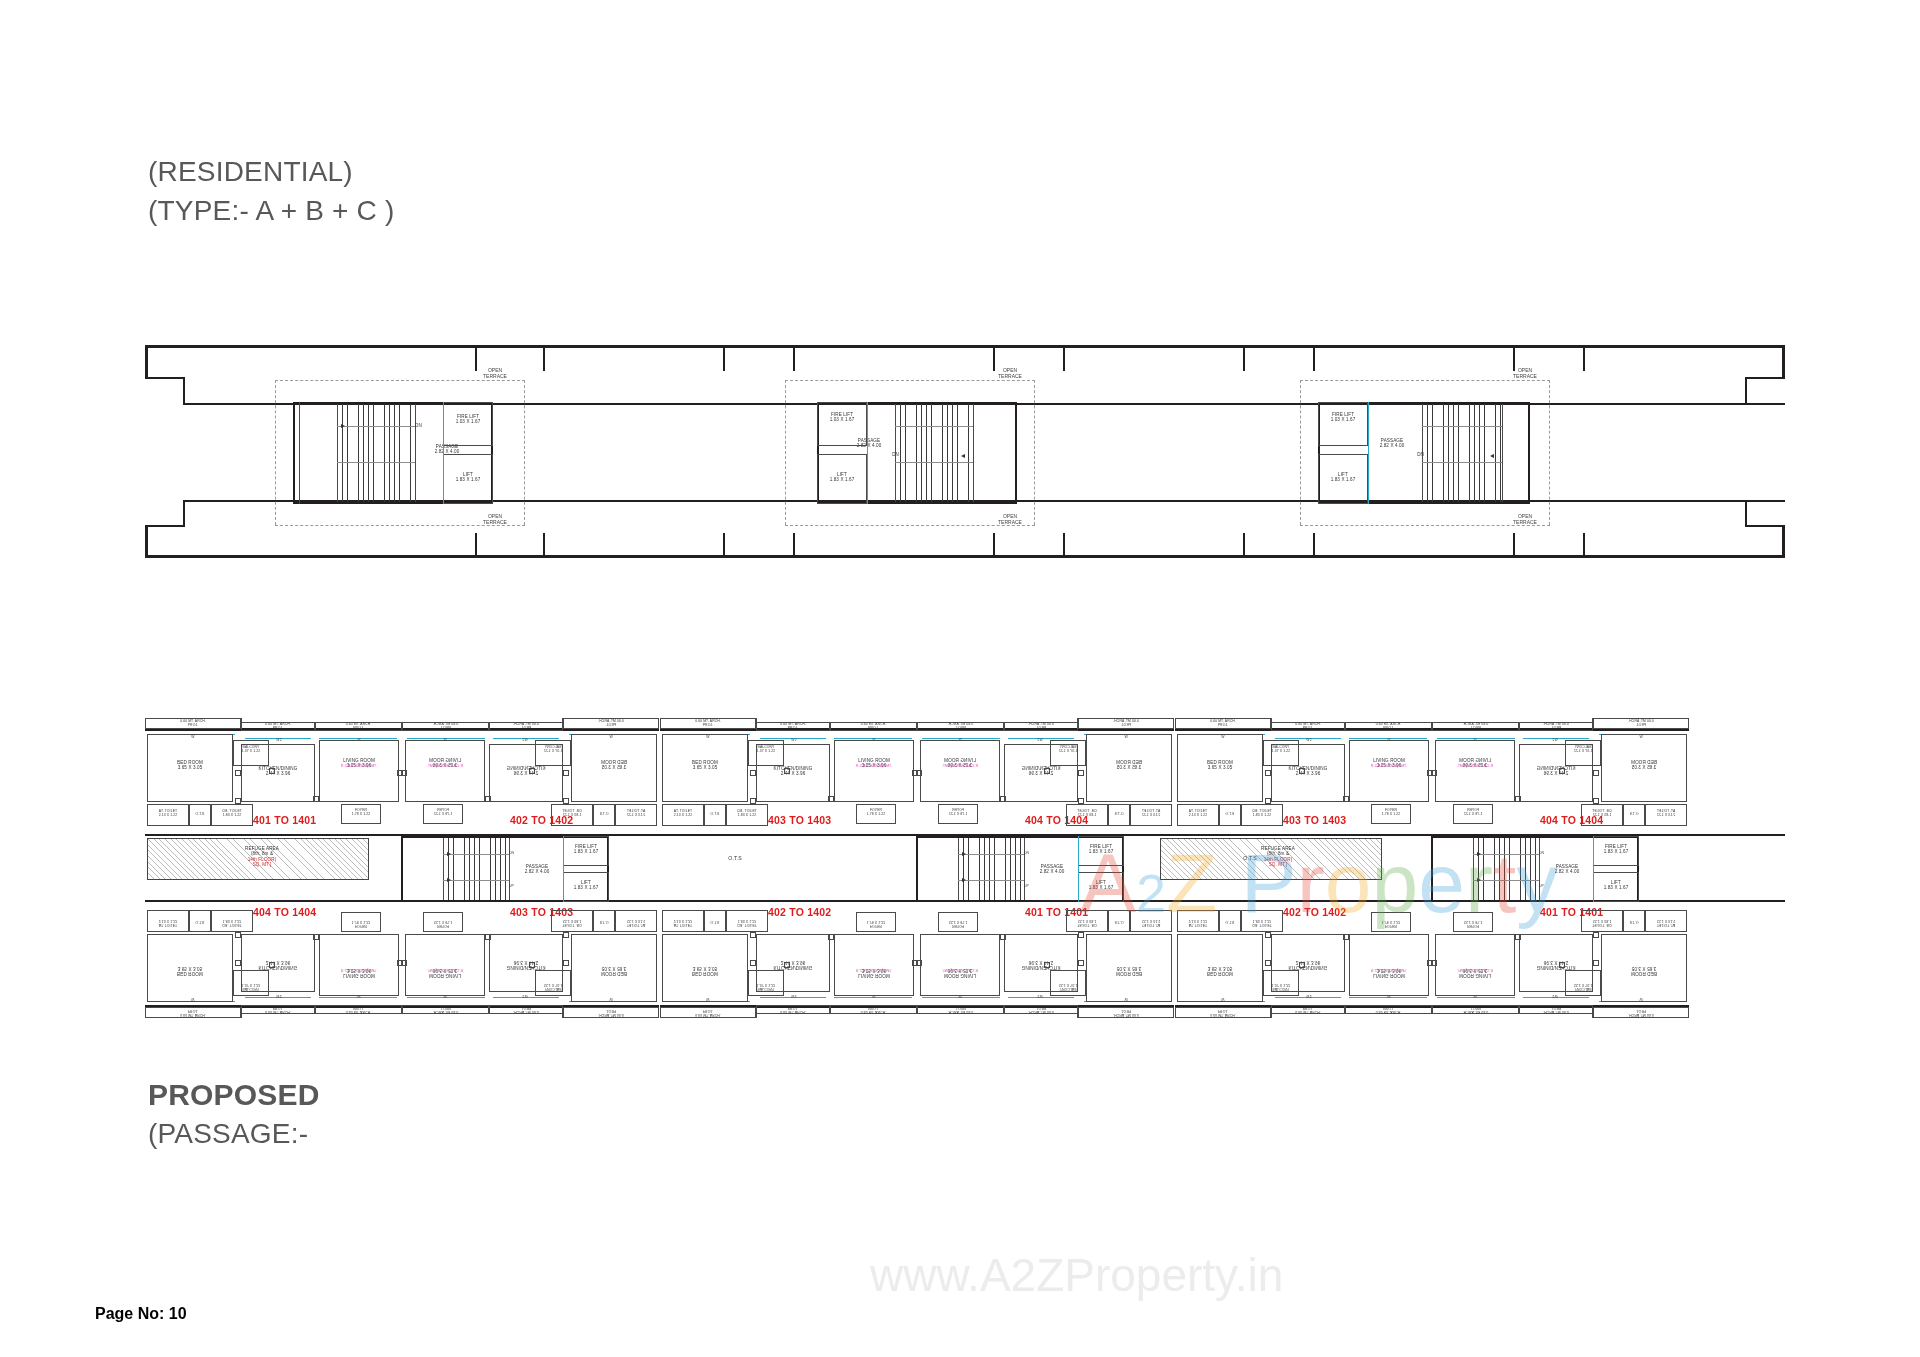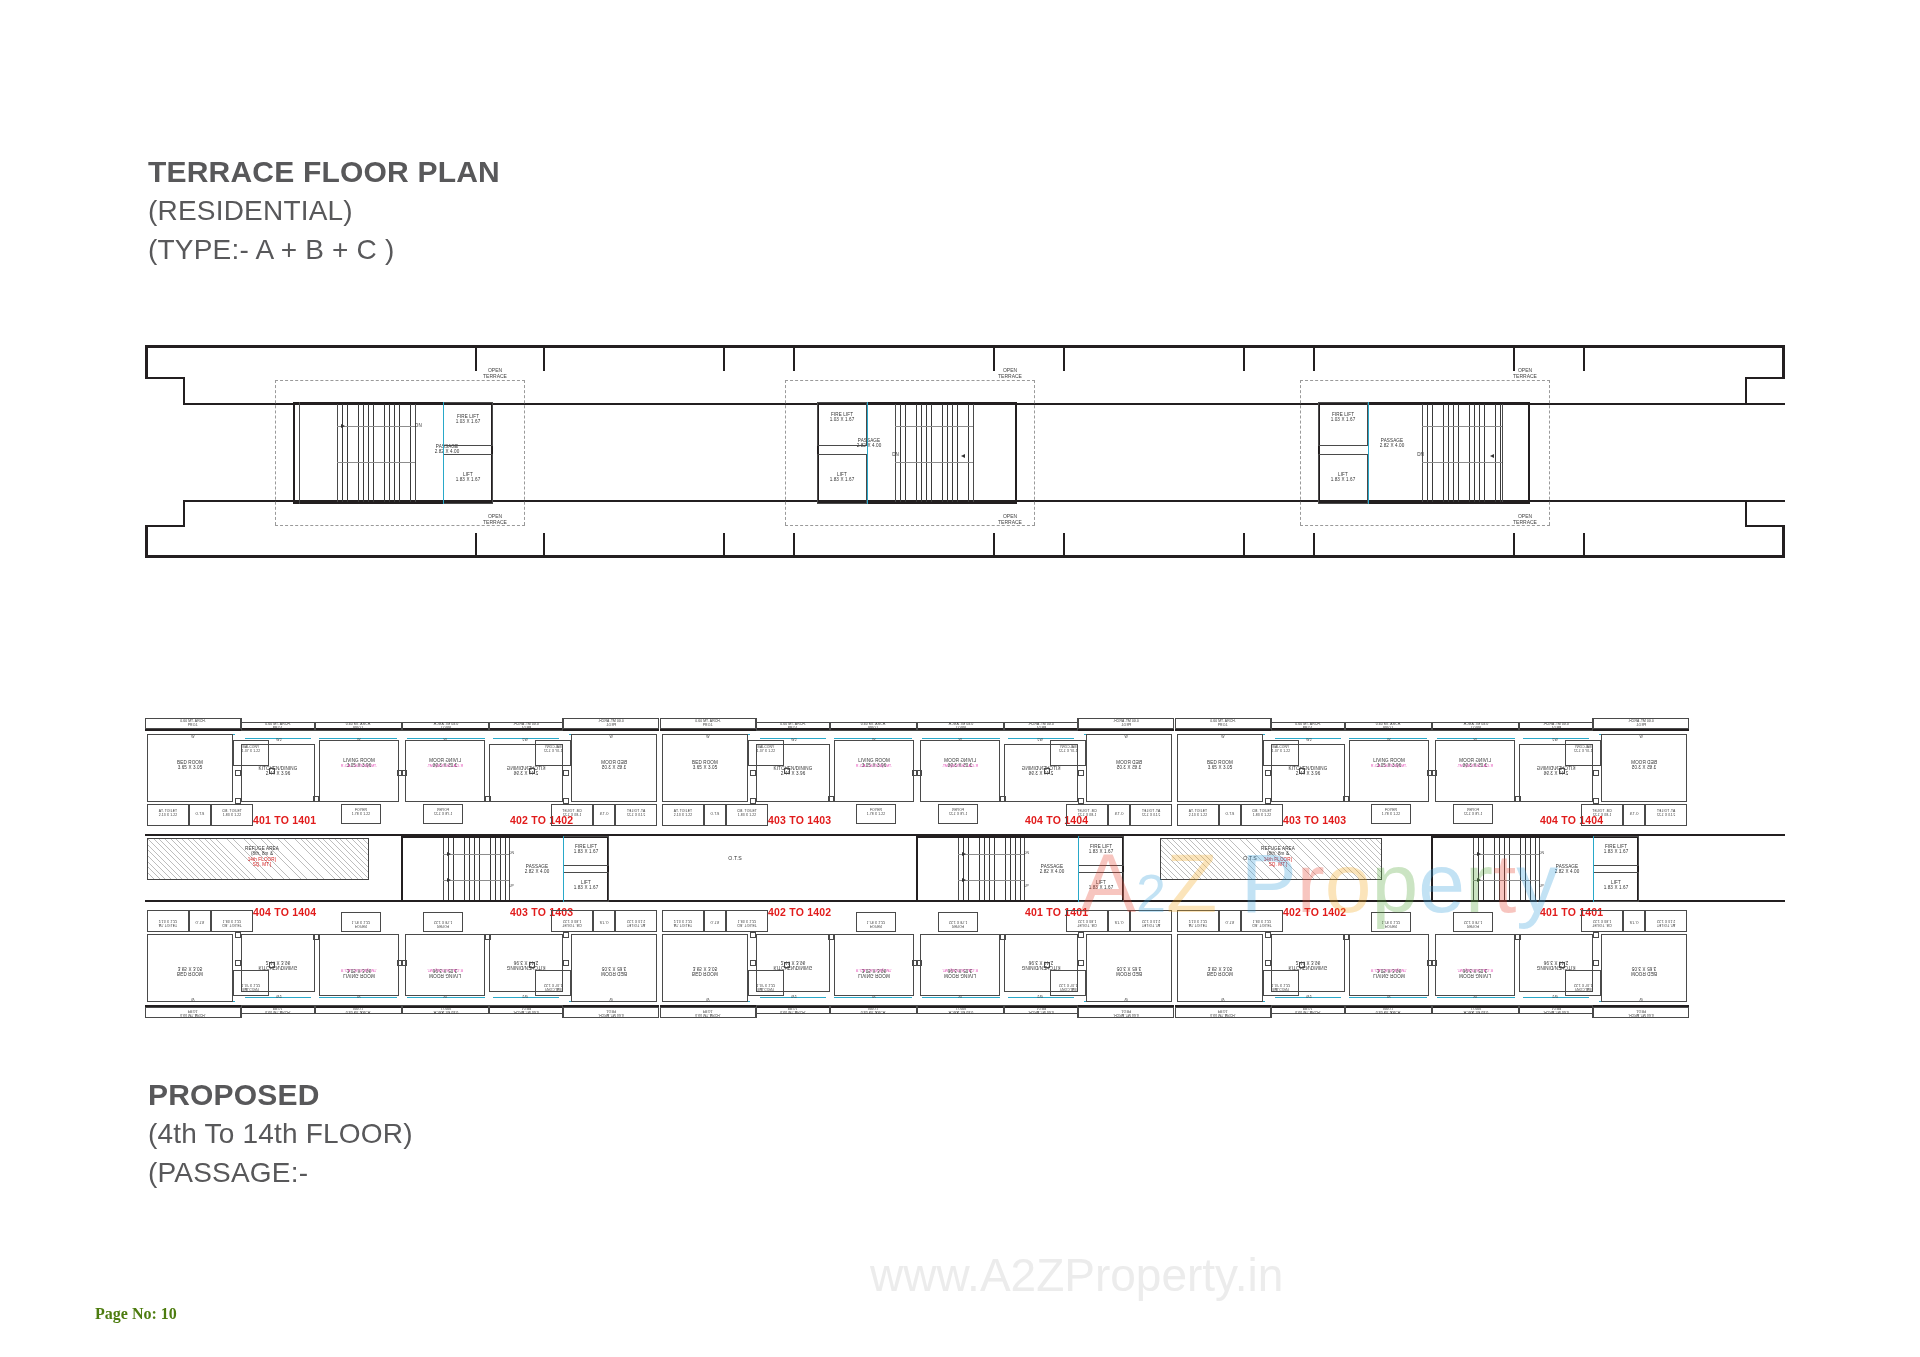--- a/index.html
+++ b/index.html
@@ -8,21 +8,21 @@
     width:1920px;height:1357px;position:relative;overflow:hidden;
     font-family:"Liberation Sans", sans-serif;color:#000;
   }
   
   .title-block{position:absolute;color:#58585a;letter-spacing:.2px;}
   #terrace-title{left:148px;top:152px;}
   #typical-title{left:148px;top:1075px;}
   .t-line{line-height:39px;white-space:nowrap;}
   .t-big{font-size:30px;font-weight:600;}
   .t-med{font-size:28px;font-weight:400;}
-  .page-no{position:absolute;left:95px;top:1305px;font-size:16px;font-weight:700;color:#4d7c0f;font-family:Liberation Serif, serif;}
+  .page-no{position:absolute;left:95px;top:1305px;font-size:16px;font-weight:700;color:#000000;font-family:Liberation Sans, sans-serif;}
 
   
   #wm-center{position:absolute;left:1080px;top:835px;font-size:84px;font-weight:400;
     font-family:"Liberation Sans",sans-serif;white-space:nowrap;opacity:.30;pointer-events:none;}
   #wm-center .l1{color:#e8422f;}#wm-center .l2{color:#3aa0dc;}#wm-center .l3{color:#f2a81d;}
   #wm-center .l4{color:#3aa0dc;}#wm-center .l5{color:#e8422f;}#wm-center .l6{color:#f2a81d;}
   #wm-center .l7{color:#57a93c;}#wm-center .l8{color:#3aa0dc;}#wm-center .l9{color:#57a93c;}
   #wm-center .sub{font-size:54px;}
   #wm-bottom{position:absolute;left:870px;top:1248px;font-size:46px;color:#ececec;white-space:nowrap;pointer-events:none;}
 
@@ -51,21 +51,20 @@
     background-image:repeating-linear-gradient(45deg,#bdbdbd 0,#bdbdbd .6px,transparent .6px,transparent 4px);}
   
   .treads{position:absolute;
     background-image:repeating-linear-gradient(to right,#3a3a3a 0,#3a3a3a .8px,transparent .8px,transparent 5.2px);}
   .arrow{position:absolute;width:0;height:0;border-top:2.2px solid transparent;border-bottom:2.2px solid transparent;border-left:4px solid #333;}
 </style>
 </head>
 <body>
 
 <div class="title-block" id="terrace-title">
-  <div class="t-line t-big">TERRACE FLOOR PLAN</div>
   <div class="t-line t-med">(RESIDENTIAL)</div>
   <div class="t-line t-med">(TYPE:- A + B + C )</div>
 </div>
 
 <div class="plan" id="terrace-plan" style="left:145px;top:345px;width:1640px;height:270px;">
 
   <div class="w" style="left:0;top:0;width:1640px;height:3px;"></div>
   <div class="w" style="left:0;top:0;width:3px;height:34px;"></div>
   <div class="w" style="left:1637px;top:0;width:3px;height:34px;"></div>
 
@@ -1315,21 +1314,20 @@
           <div class="box" style="left:124px;top:50px;width:6px;height:6px;"></div>
           <div class="box" style="left:168px;top:78px;width:6px;height:6px;"></div>
           <div class="box" style="left:252px;top:52px;width:6px;height:6px;"></div>
         </div>
       </div>
     </div>
 </div>
 
 <div class="title-block" id="typical-title">
   <div class="t-line t-big">PROPOSED</div>
-  <div class="t-line t-med">(4th To 14th FLOOR)</div>
   <div class="t-line t-med">(PASSAGE:-</div>
 </div>
 
 <div id="wm-center">
   <span class="l1">A</span><span class="l2 sub">2</span><span class="l3">Z</span>
   <span class="l4">P</span><span class="l5">r</span><span class="l6">o</span><span class="l7">p</span><span class="l8">e</span><span class="l9">r</span><span class="l1">t</span><span class="l2">y</span>
 </div>
 <div id="wm-bottom">www.A2ZProperty.in</div>
 
 <div class="page-no">Page No: 10</div>

